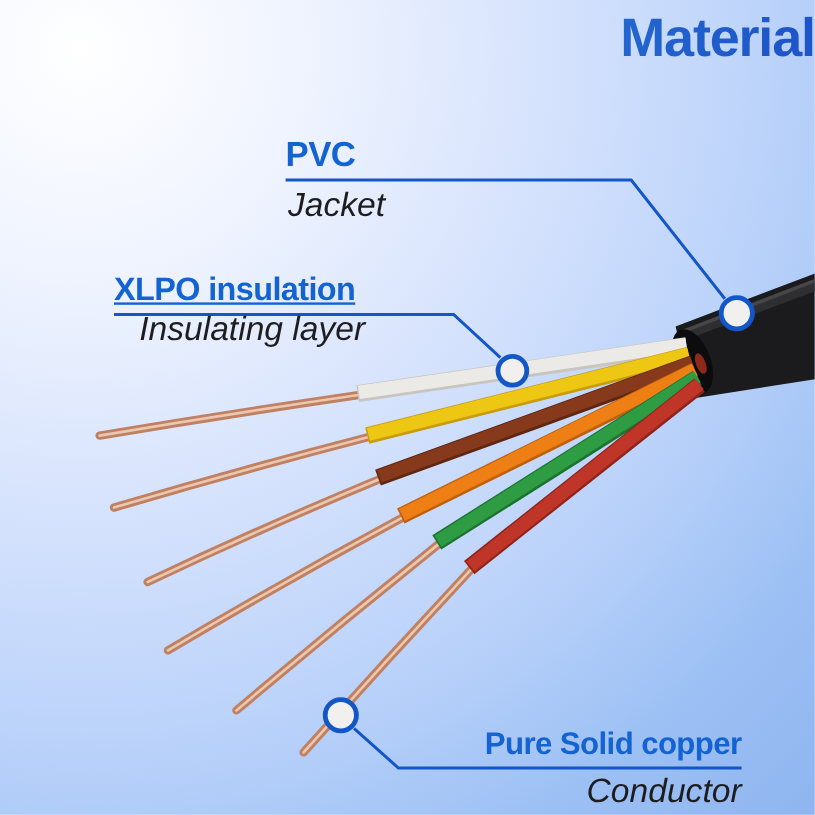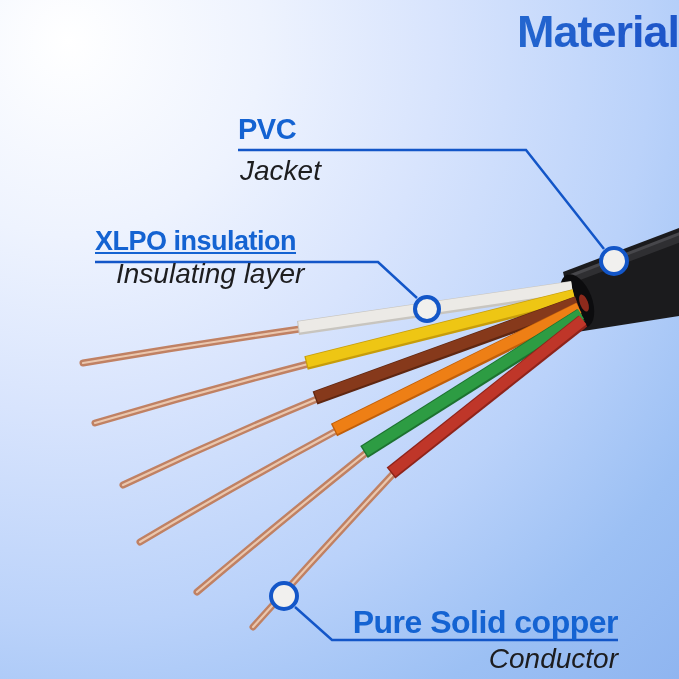--- a/index.html
+++ b/index.html
@@ -30,21 +30,21 @@
   }
   .callout-sub {
     position: absolute;
     color: #1d1d1f; font-size: 28px;
     line-height: 1.1; white-space: nowrap; font-style: italic;
   }
   .pvc-title   { left: 238px; top: 114px; font-size: 29px; }
   .pvc-sub     { left: 240px; top: 156px; }
   .xlpo-title  { left: 95px;  top: 227px; text-decoration: underline; }
   .xlpo-sub    { left: 95px;  top: 259px; margin-left: 21px; }
-  .copper-title{ right: 61px; top: 605px; font-size: 32px; text-align: right; }
+  .copper-title{ right: 61px; top: 605px; font-size: 26px; text-align: right; }
   .copper-sub  { right: 61px; top: 644px; text-align: center; }
   svg.art { position: absolute; left: 0; top: 0; }
 </style>
 </head>
 <body>
 
 <div class="stage">
 
   <div class="page-title">Material</div>
 

